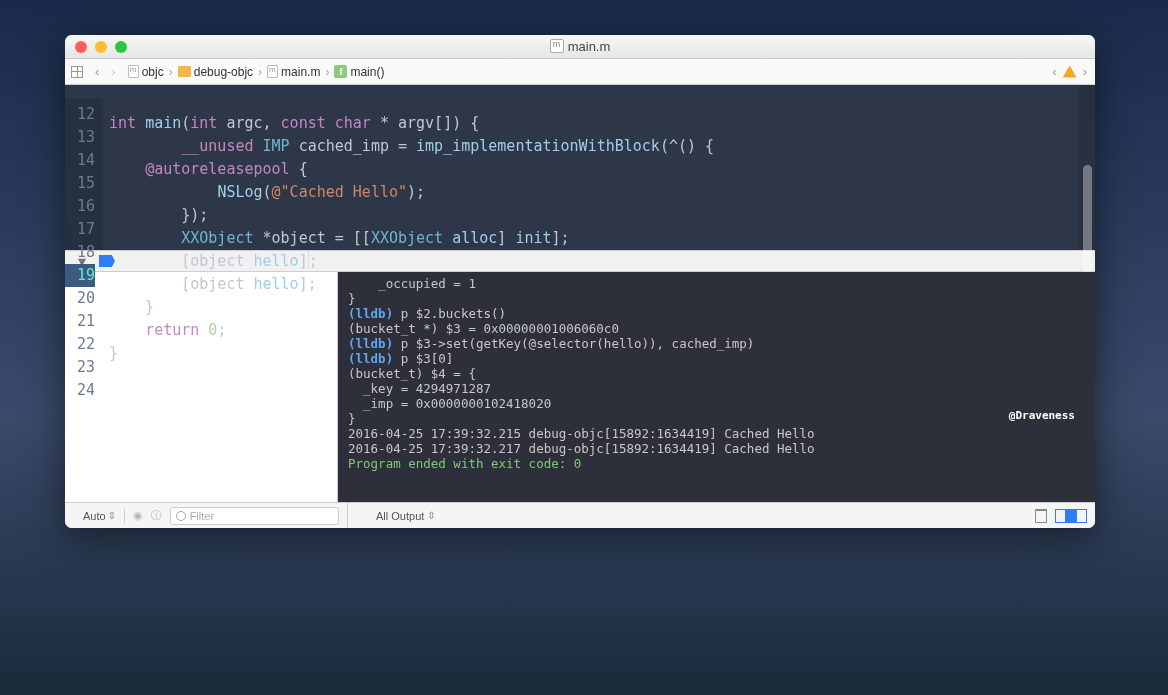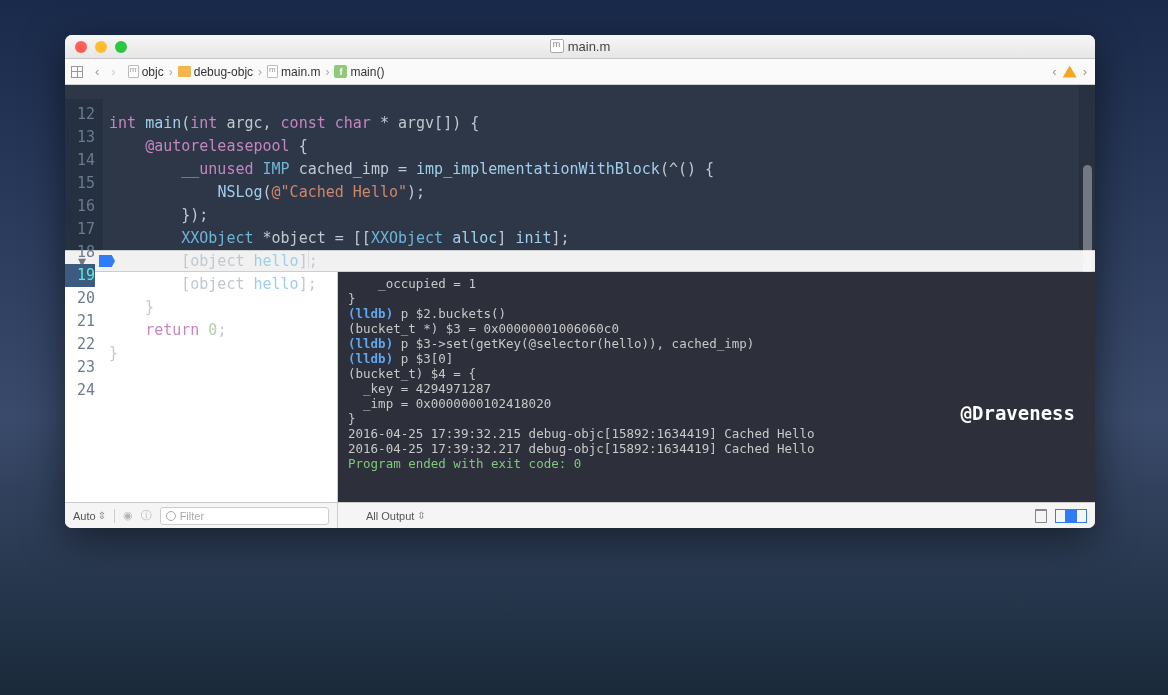--- a/index.html
+++ b/index.html
@@ -95,24 +95,24 @@
   .dbgbar{height:22px;background:#f1f1f1;border-top:1px solid #ccc;border-bottom:1px solid #ccc;display:flex;align-items:center;gap:10px;padding:0 10px;}
   .dbgbar .ico{width:14px;height:14px;display:flex;align-items:center;justify-content:center;color:#777;}
   .bp-ic{width:16px;height:12px;background:#2e7cf6;clip-path:polygon(0 0,80% 0,100% 50%,80% 100%,0 100%);}
 
   .console-area{flex:0 0 230px;display:flex;border-top:0; background:#fff;}
   .vars-pane{width:273px;background:#fff;border-right:1px solid #ccc;}
   .console-pane{flex:1;background:#2d2f3a;color:#c8c8c8;font-family:Menlo,Monaco,monospace;font-size:12.5px;padding:4px 10px;overflow:hidden;position:relative;}
   .cons-line{white-space:pre;line-height:15px;}
   .lldb{color:#5fa7f0;font-weight:bold;}
   .green{color:#7ec97a;}
-  .watermark{position:absolute;right:20px;top:130px;color:#fff;font-size:19px;font-weight:600;}
+  .watermark{position:absolute;right:20px;top:137px;color:#fff;font-size:11px;font-weight:600;}
   
   .bottombar{height:26px;background:#f5f5f5;border-top:1px solid #ccc;display:flex;align-items:center;font-size:11px;color:#555;}
-  .bb-left{display:flex;align-items:center;gap:8px;padding:0 8px;width:273px;border-right:1px solid #ccc;height:100%;}
+  .bb-left{display:flex;align-items:center;gap:8px;padding:0 8px;width:273px;border-right:1px solid #ccc;height:100%;margin-left:10px;}
   .auto-sel{display:flex;align-items:center;gap:2px;}
   .updown{font-size:10px;color:#777;line-height:5px;}
   .filter-input{flex:1;height:18px;border:1px solid #ccc;border-radius:3px;background:#fff;display:flex;align-items:center;padding:0 5px;color:#aaa;gap:4px;}
   .spy{width:10px;height:10px;border:1px solid #aaa;border-radius:50%;position:relative;}
   .bb-right{display:flex;align-items:center;flex:1;padding:0 8px;margin-left:20px;}
   .alloutput{display:flex;align-items:center;gap:3px;}
   .bb-far{margin-left:auto;display:flex;align-items:center;gap:8px;}
   .trash{width:12px;height:14px;border:1px solid #888;border-top:2px solid #888;border-radius:1px;}
   .panes{display:flex;gap:0;}
   .pane-btn{width:16px;height:14px;border:1px solid #2e7cf6;}
@@ -177,22 +177,22 @@
         <div class="ln cur">19</div>
         <div class="ln">20</div>
         <div class="ln">21</div>
         <div class="ln">22</div>
         <div class="ln">23</div>
         <div class="ln">24</div>
       </div>
     <div class="code" id="code">
         <div class="cl"></div>
         <div class="cl"><span class="kw">int</span> <span class="fn">main</span>(<span class="kw">int</span> argc, <span class="kw">const</span> <span class="kw">char</span> * argv[]) {</div>
+        <div class="cl">        <span class="kw">__unused</span> <span class="type">IMP</span> cached_imp = <span class="fn">imp_implementationWithBlock</span>(^() {</div>
         <div class="cl">    <span class="at">@autoreleasepool</span> {</div>
-        <div class="cl">        <span class="kw">__unused</span> <span class="type">IMP</span> cached_imp = <span class="fn">imp_implementationWithBlock</span>(^() {</div>
         <div class="cl">            <span class="fn">NSLog</span>(<span class="str">@"Cached Hello"</span>);</div>
         <div class="cl">        });</div>
         <div class="cl">        <span class="type">XXObject</span> *object = [[<span class="type">XXObject</span> <span class="fn">alloc</span>] <span class="fn">init</span>];</div>
         <div class="cl cur">        [object <span class="fn">hello</span>]<span class="caret"></span>;</div>
         <div class="cl">        [object <span class="fn">hello</span>];</div>
         <div class="cl">    }</div>
         <div class="cl">    <span class="kw">return</span> <span class="num">0</span>;</div>
         <div class="cl">}</div>
         <div class="cl"></div>
       </div>

